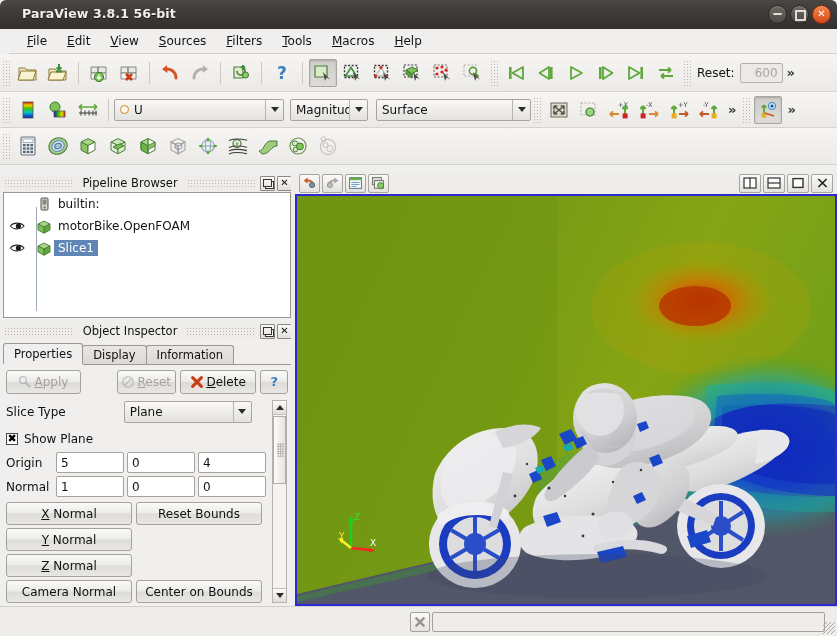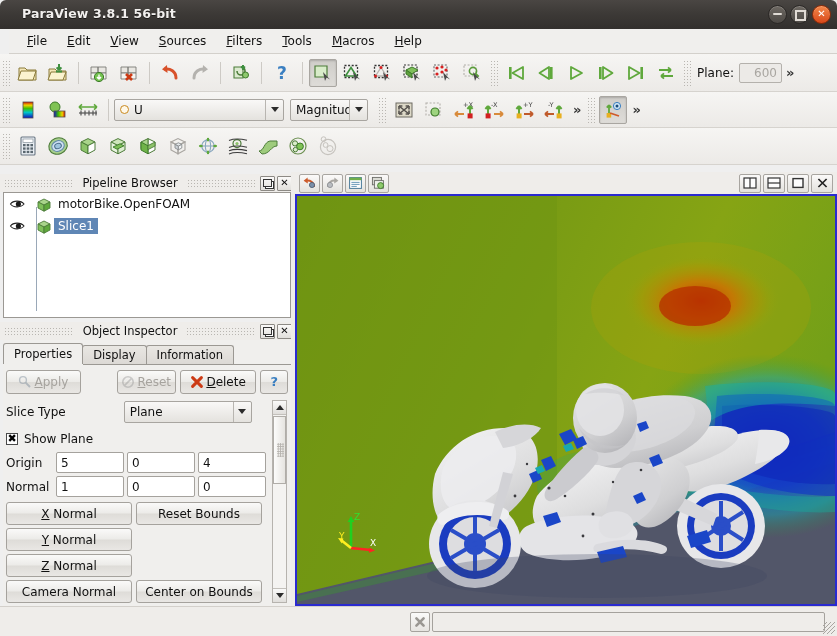--- a/index.html
+++ b/index.html
@@ -759,21 +759,21 @@
       </svg>
     </div>
     <div class="tbtn">
       <svg width="22" height="18" viewBox="0 0 22 18">
         <path d="M4 6 h12 M16 6 l-3 -2.6 M16 6 l-3 2.6" stroke="#5fa83c" stroke-width="1.8" fill="none"></path>
         <path d="M18 12 H6 M6 12 l3 -2.6 M6 12 l3 2.6" stroke="#5fa83c" stroke-width="1.8" fill="none"></path>
       </svg>
     </div>
 
     <div class="grip"></div>
-    <div class="time-label">Plane:</div>
+    <div class="time-label">Reset:</div>
     <div class="time-box">600</div>
     <div class="chevmore">»</div>
   </div>
 
   <div class="toolbar" id="toolbar2">
     <div class="grip"></div>
 
     <div class="tbtn">
       <svg width="20" height="20" viewBox="0 0 20 20">
         <defs>
@@ -821,20 +821,26 @@
         </div>
     </div>
     <div style="width:6px;flex:none"></div>
     <div class="combo" id="comp-combo">
       <div class="ctext">Magnitude</div>
       <div class="carrow">
           <div class="tri-down"></div>
         </div>
     </div>
     <div style="width:8px;flex:none"></div>
+    <div class="combo" id="repr-combo">
+      <div class="ctext">Surface</div>
+      <div class="carrow">
+          <div class="tri-down"></div>
+        </div>
+    </div>
 
     <div class="grip"></div>
 
     <div class="tbtn">
       <svg width="22" height="20" viewBox="0 0 22 20">
         <rect x="3" y="3" width="16" height="14" fill="#ddd9c8" stroke="#6c6a62" stroke-width="1"></rect>
         <path d="M6 6 l10 8 M16 6 l-10 8" stroke="#55524e" stroke-width="1.6"></path>
         <path d="M6 6 h3.4 M6 6 v3.4 M16 6 h-3.4 M16 6 v3.4 M6 14 h3.4 M6 14 v-3.4 M16 14 h-3.4 M16 14 v-3.4" stroke="#55524e" stroke-width="1.6"></path>
       </svg>
     </div>
@@ -1000,20 +1006,32 @@
     <div class="dock-btn">
         <div class="float-ic"></div>
       </div>
     <div class="dock-btn">
         <div class="x">✕</div>
       </div>
   </div>
   <div id="pipeline-panel">
     <div class="pipe-tree-line" style="top:14px;bottom:6px;"></div>
 
+    <div class="pipe-row">
+      <div class="eye"></div>
+      <div class="pipe-indent"></div>
+      <div class="pipe-icon">
+        <svg width="13" height="15" viewBox="0 0 13 15">
+          <rect x="3" y="1" width="7" height="12" rx="1" fill="#d4d2cd" stroke="#55524e" stroke-width="1"></rect>
+          <rect x="4.6" y="2.6" width="3.8" height="5" fill="#8a8780"></rect>
+          <circle cx="6.5" cy="10.4" r="1" fill="#6c6a66"></circle>
+        </svg>
+      </div>
+      <div class="pipe-label">builtin:</div>
+    </div>
 
     <div class="pipe-row">
       <div class="eye">
         <svg width="17" height="12" viewBox="0 0 17 12">
           <path d="M1.5 6 C4 2.2 12 2.2 15 6 C12 9.8 4 9.8 1.5 6 Z" fill="none" stroke="#222" stroke-width="1.1"></path>
           <circle cx="9.4" cy="6" r="2.6" fill="#1a1a1a"></circle>
         </svg>
       </div>
       <div class="pipe-indent"></div>
       <div class="pipe-icon">

